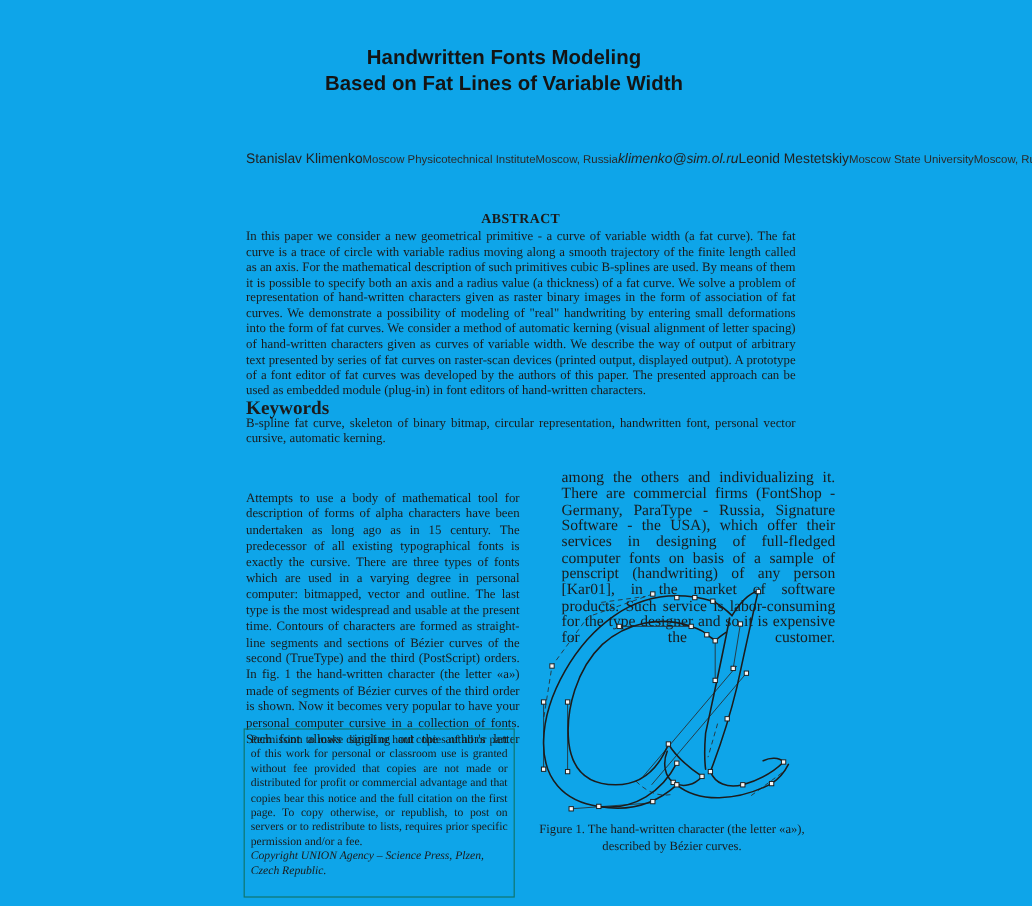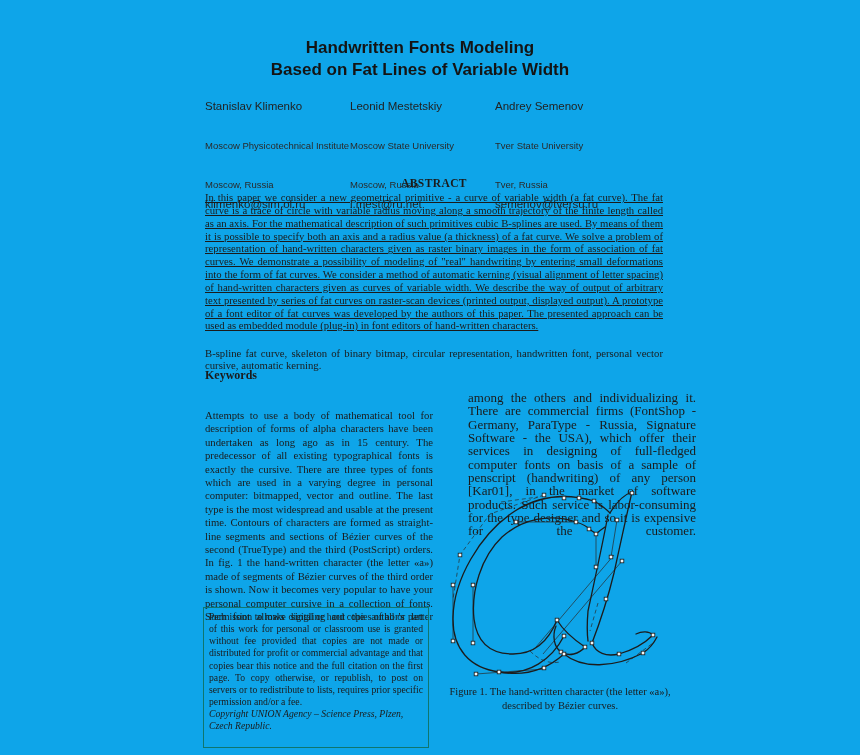--- a/index.html
+++ b/index.html
@@ -11,34 +11,34 @@
   
   .title{
     position:absolute;left:100px;top:37px;width:640px;text-align:center;
     font-family:"Liberation Sans",sans-serif;font-weight:bold;
     font-size:17px;line-height:22px;color:#141414;
   }
   .authors{
     position:absolute;left:205px;top:100px;width:435px;display:flex;
     font-family:"Liberation Sans",sans-serif;color:#222;
   }
-  .author{flex:1;display:flex;flex-direction:column;align-items:flex-start;}
+  .author{flex:1;display:flex;flex-direction:row;align-items:flex-end;}
   .author .name{font-size:11.5px;line-height:12px;white-space:nowrap;}
   .author .affil{font-size:9.5px;line-height:11px;white-space:nowrap;color:#2a2a2a;margin-top:28px;}
-  .author .email{font-size:11.5px;margin-top:8px;white-space:nowrap;}
+  .author .email{font-size:11.5px;margin-top:8px;white-space:nowrap;font-style:italic;}
   
   .abs-heading{
     position:absolute;left:205px;top:177px;width:458px;text-align:center;
     font-weight:bold;font-size:11.5px;letter-spacing:.4px;
   }
   .abs-body{
     position:absolute;left:205px;top:191px;width:458px;
-    font-size:10.7px;line-height:12.85px;text-align:justify;text-decoration:underline;
+    font-size:10.7px;line-height:12.85px;text-align:justify;
   }
-  .kw-heading{position:absolute;left:205px;top:332px;font-weight:bold;font-size:12px;margin-top:36px;}
+  .kw-heading{position:absolute;left:205px;top:332px;font-weight:bold;font-size:16px;}
   .kw-body{
     position:absolute;left:205px;top:347px;width:458px;
     font-size:10.7px;line-height:12.3px;text-align:justify;
   }
   
   .sec-heading{
     position:absolute;left:205px;top:391px;width:228px;
     font-weight:bold;font-size:12.5px;white-space:pre-wrap;
   }
   .col-left{

